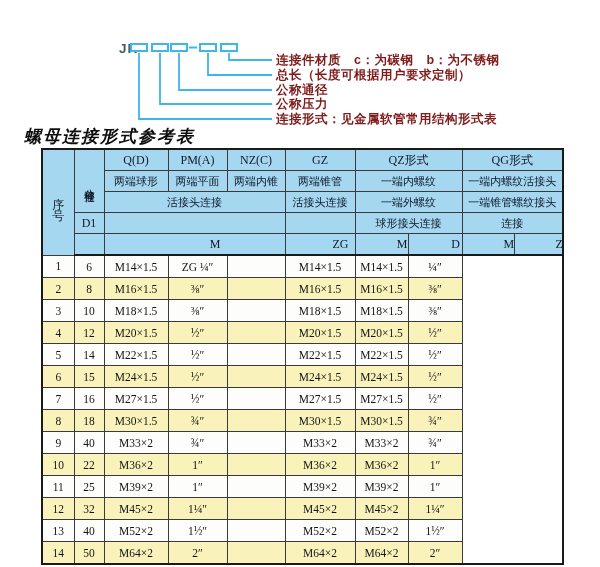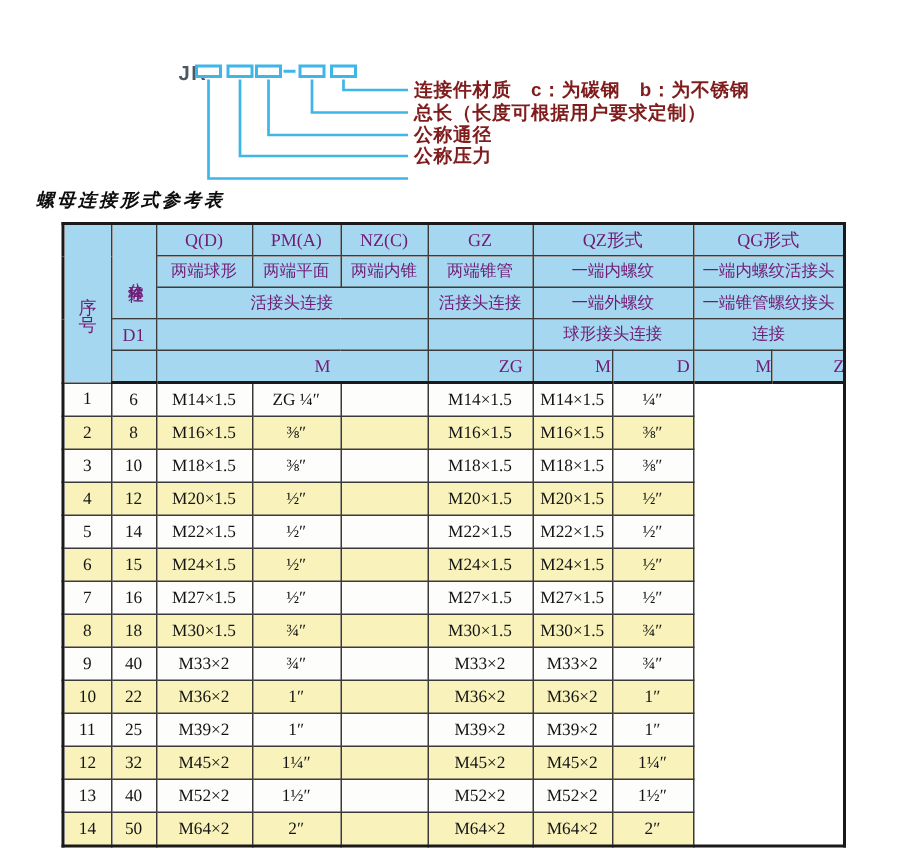--- a/index.html
+++ b/index.html
@@ -13,29 +13,29 @@
     font-weight:bold;font-size:13.5px;color:#163d57;letter-spacing:1px;}
   #star-heading .star{color:#2aa5de;margin-right:2px;}
   #code-prefix{left:119px;top:41px;font-family:"Liberation Sans",sans-serif;
     font-weight:bold;font-size:13.5px;color:#4a5a62;letter-spacing:1px;}
   .diag-label{position:absolute;left:276px;height:15px;line-height:15px;
     font-family:"Liberation Sans",sans-serif;font-weight:bold;font-size:12.5px;
     color:#7f1d1d;white-space:nowrap;letter-spacing:.5px;}
 
   
   #table-title{left:24px;top:125px;font-family:"DejaVu Serif","Liberation Serif",serif;
-    font-weight:bold;font-style:italic;font-size:12px;color:#0d0d0d;letter-spacing:2px;}
+    font-weight:bold;font-style:italic;font-size:17px;color:#0d0d0d;letter-spacing:2px;}
 
   
   #ref-table{position:absolute;left:41px;top:148px;border-collapse:collapse;
     table-layout:fixed;width:521px;}
   #ref-table th,#ref-table td{border:1px solid #3a3a3a;text-align:center;
     vertical-align:middle;padding:0;overflow:hidden;}
   #ref-table{border:2px solid #1a1a1a;}
-  #ref-table thead th{background:#a5d8f0;color:#701a75;font-weight:normal;
+  #ref-table thead th{background:#a5d8f0;color:#0f172a;font-weight:normal;
     font-size:11px;height:20px;line-height:12px;}
   #ref-table thead th.code{font-size:12px;font-family:"Liberation Serif",serif;}
   #ref-table thead tr.hdr-last th{border-bottom:2px solid #1a1a1a;padding-left:41px;}
   #ref-table tbody td{height:21px;font-size:11.5px;color:#141414;background:#fdfdfc;}
   #ref-table tbody tr.yellow td{background:#f9f3bb;}
   .vtext{writing-mode:vertical-rl;text-orientation:upright;margin:0 auto;
     display:inline-block;}
   th.seq .vtext{letter-spacing:13px;font-size:12px;}
   th.dn .vtext{letter-spacing:1px;font-size:10.5px;}
 </style>
@@ -65,20 +65,21 @@
       <polyline points="179,53 179,90 272,90"></polyline>
       <polyline points="160,53 160,104 272,104"></polyline>
       <polyline points="139,53 139,119 272,119"></polyline>
     </g>
   </svg>
 
   <div class="diag-label" style="top:53px">连接件材质　c：为碳钢　b：为不锈钢</div>
   <div class="diag-label" style="top:68px">总长（长度可根据用户要求定制）</div>
   <div class="diag-label" style="top:83px">公称通径</div>
   <div class="diag-label" style="top:97px">公称压力</div>
+  <div class="diag-label" style="top:112px">连接形式：见金属软管常用结构形式表</div>
 </div>
 
 <div class="abs" id="table-title">螺母连接形式参考表</div>
 
 <table id="ref-table">
   <colgroup>
     <col style="width:32px">
       <col style="width:30px">
       <col style="width:64px">
     <col style="width:59px">

